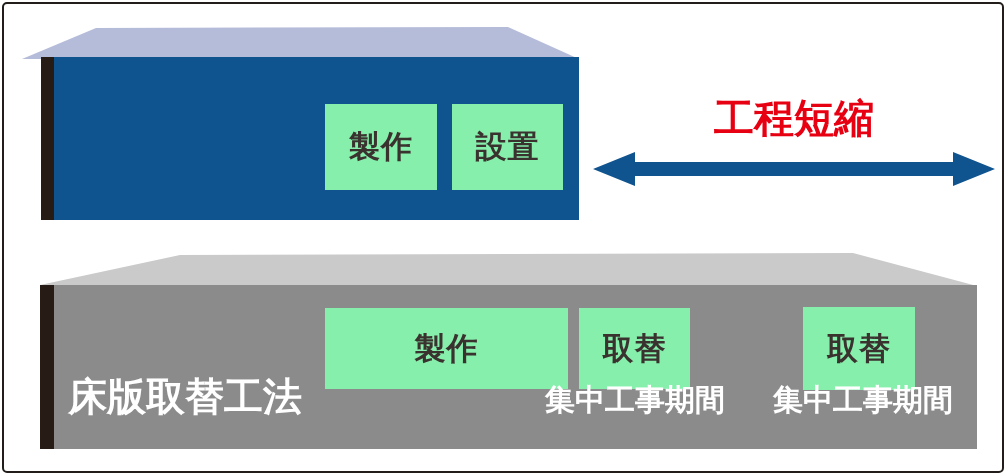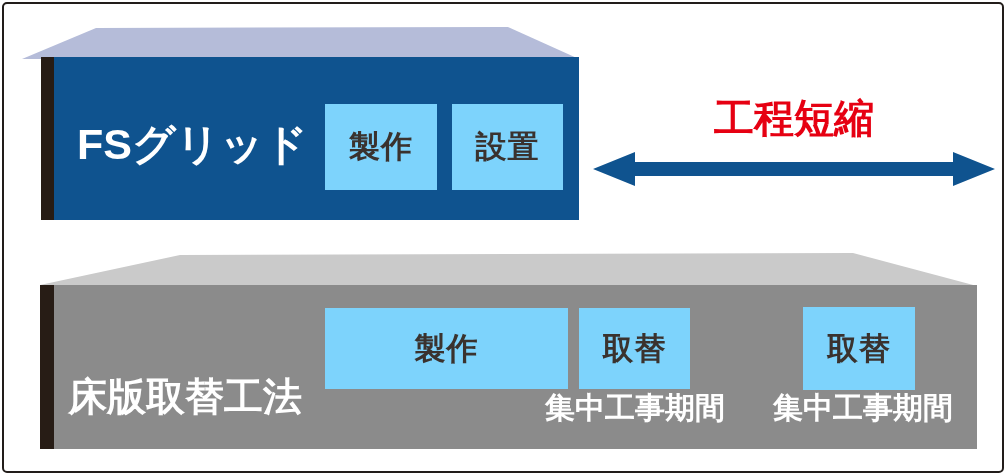--- a/index.html
+++ b/index.html
@@ -63,38 +63,38 @@
   }
   .title-conv {
     position: absolute;
     left: 68px; top: 348px;
     font-size: 39px;
     z-index: 3;
     margin-top: 29px;
   }
   .phase-box {
     position: absolute;
-    background: #7dd3fc;
+    background: #86efac;
     display: flex;
     align-items: center;
     justify-content: center;
     color: #3a322e;
     font-size: 31px;
     font-weight: 600;
     z-index: 3;
     letter-spacing: 1px;
   }
   .box-fs-1 { left: 325px; top: 104px; width: 112px; height: 86px; }
   .box-fs-2 { left: 452px; top: 104px; width: 111px; height: 86px; }
   .box-cv-1 { left: 325px; top: 308px; width: 243px; height: 81px; }
   .box-cv-2 { left: 579px; top: 308px; width: 111px; height: 81px; }
   .box-cv-3 { left: 803px; top: 307px; width: 112px; height: 83px; }
   .period-note {
     position: absolute;
-    top: 393px;
+    top: 385px;
     width: 180px;
     text-align: center;
     color: #ffffff;
     font-size: 30px;
     font-weight: bold;
     line-height: 1;
     white-space: nowrap;
     z-index: 3;
   }
   .note-1 { left: 545px; }
@@ -120,21 +120,20 @@
   <div class="border-frame"></div>
 
   <svg class="faces-layer" width="1006" height="475" viewBox="0 0 1006 475">
     <polygon points="22,59 96,28 508,27 579,59" fill="#b5bcd9"></polygon>
     <polygon points="40,285 180,255 853,253 977,286" fill="#cacaca"></polygon>
     <polygon points="593,169 635,152 635,162 953,162 953,152 995,169 953,186 953,176 635,176 635,186" fill="#0f538f"></polygon>
   </svg>
 
   <div class="spine spine-fs"></div>
   <div class="bar bar-fs"></div>
-  <div class="bar-title title-fs">FSグリッド</div>
 
   <div class="phase-box box-fs-1">
     <span>製作</span>
   </div>
   <div class="phase-box box-fs-2">
     <span>設置</span>
   </div>
 
   <div class="reduction-label">工程短縮</div>
 

